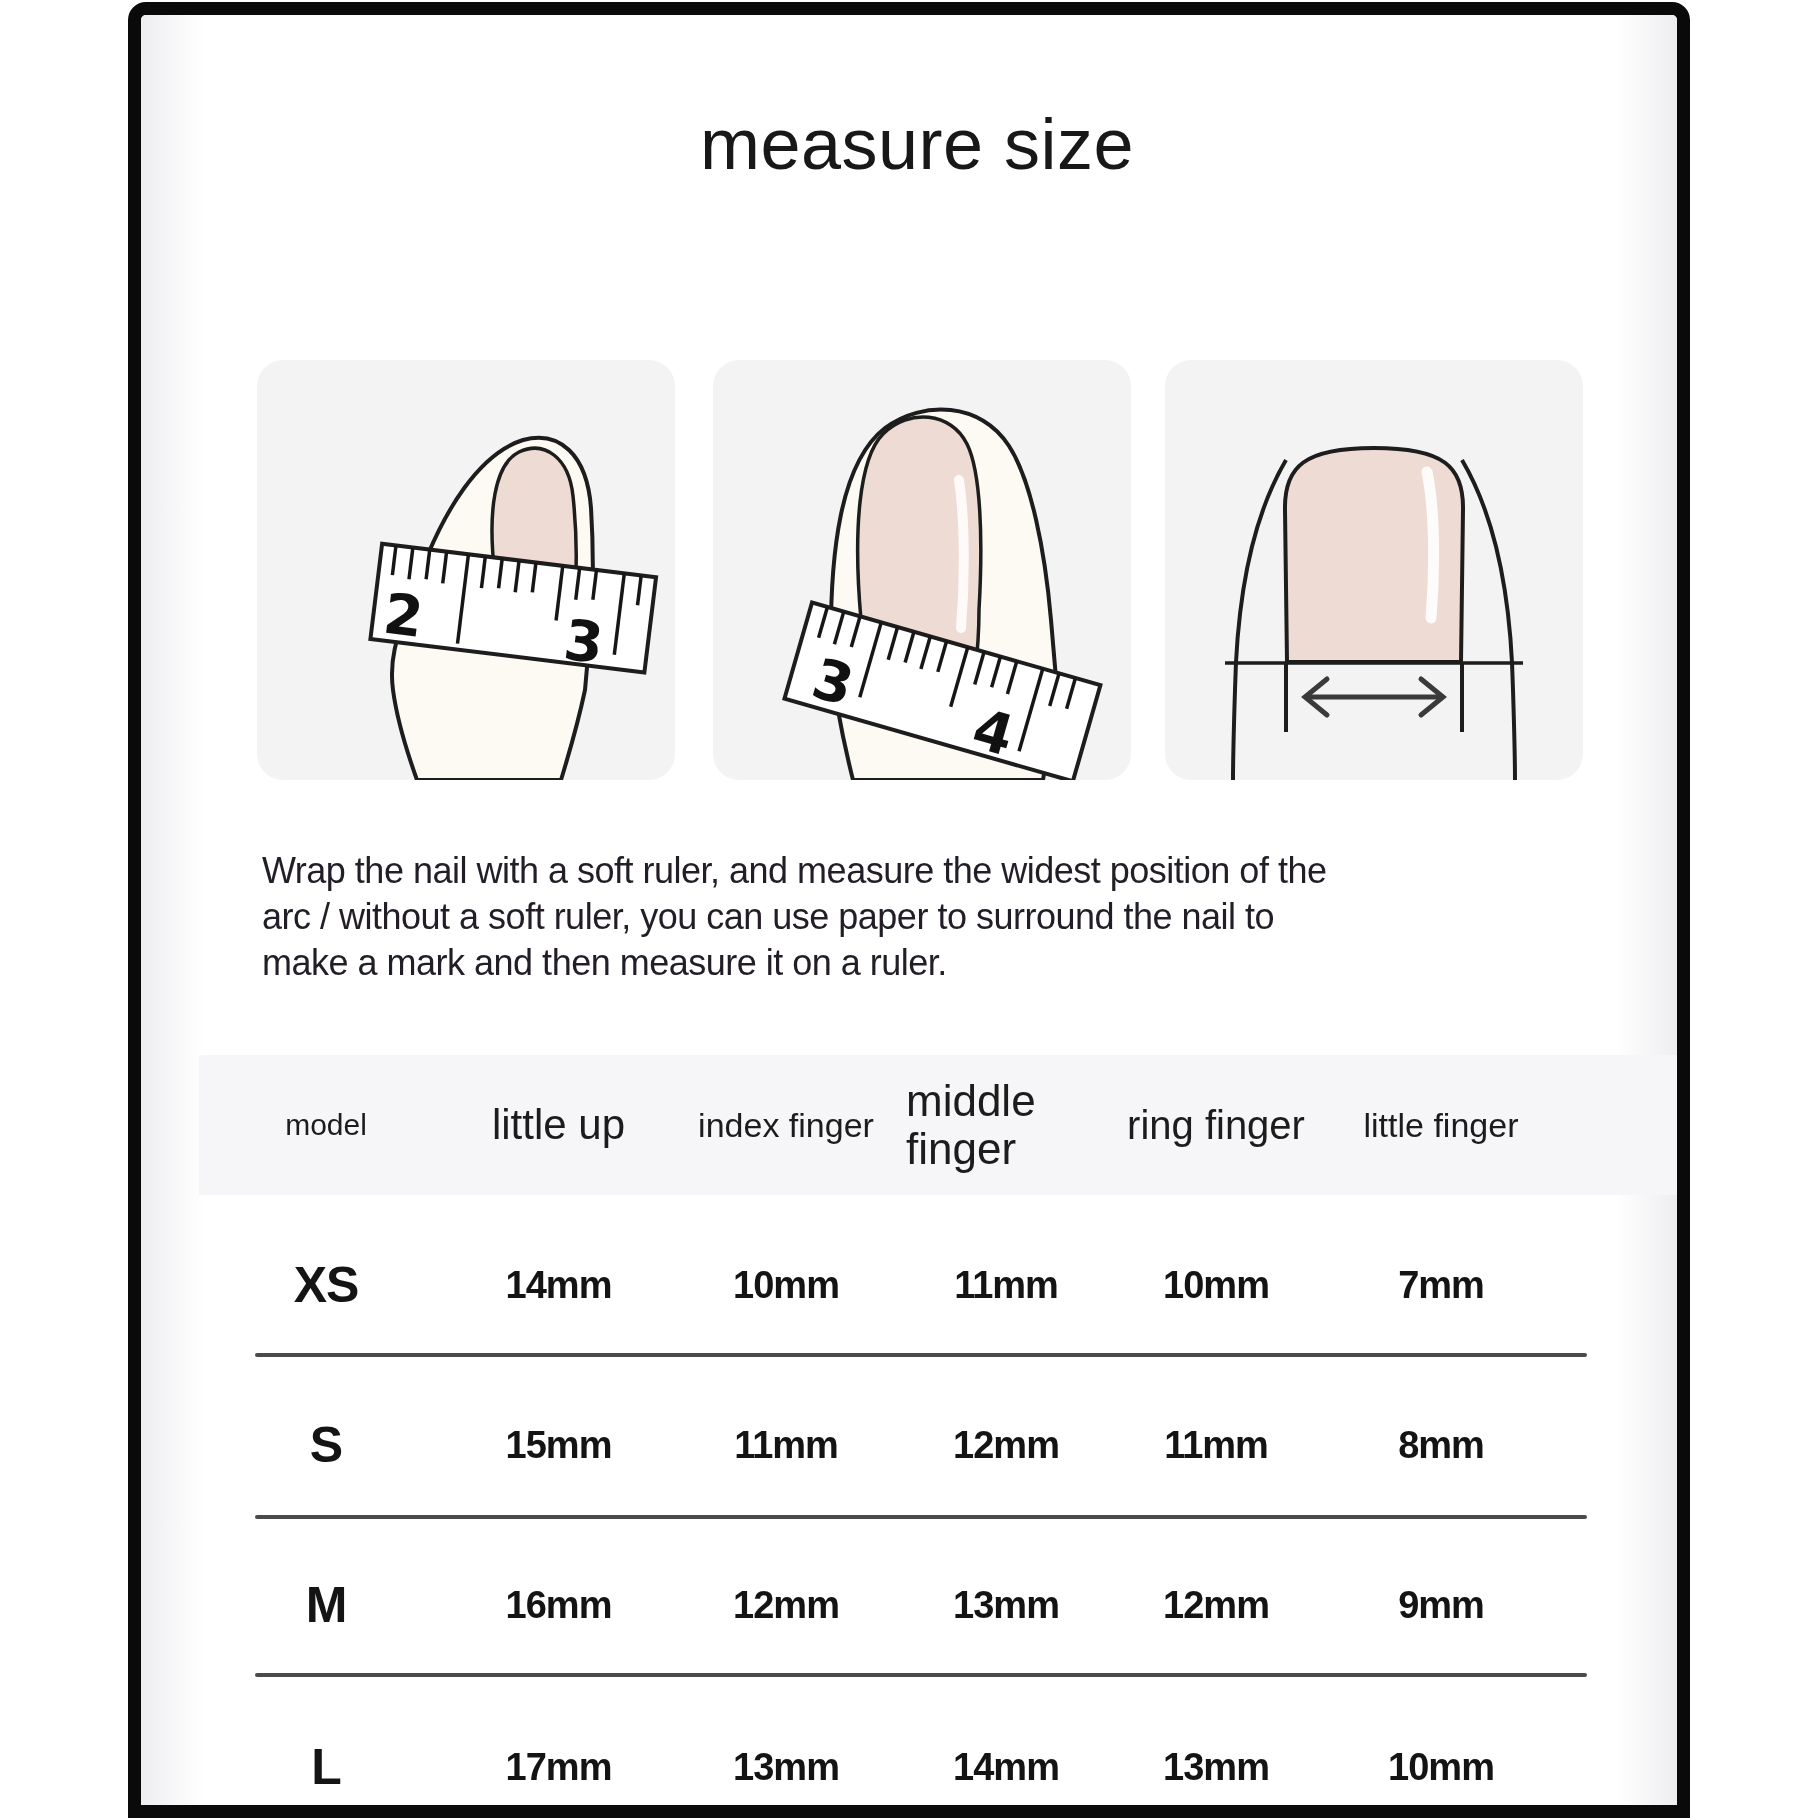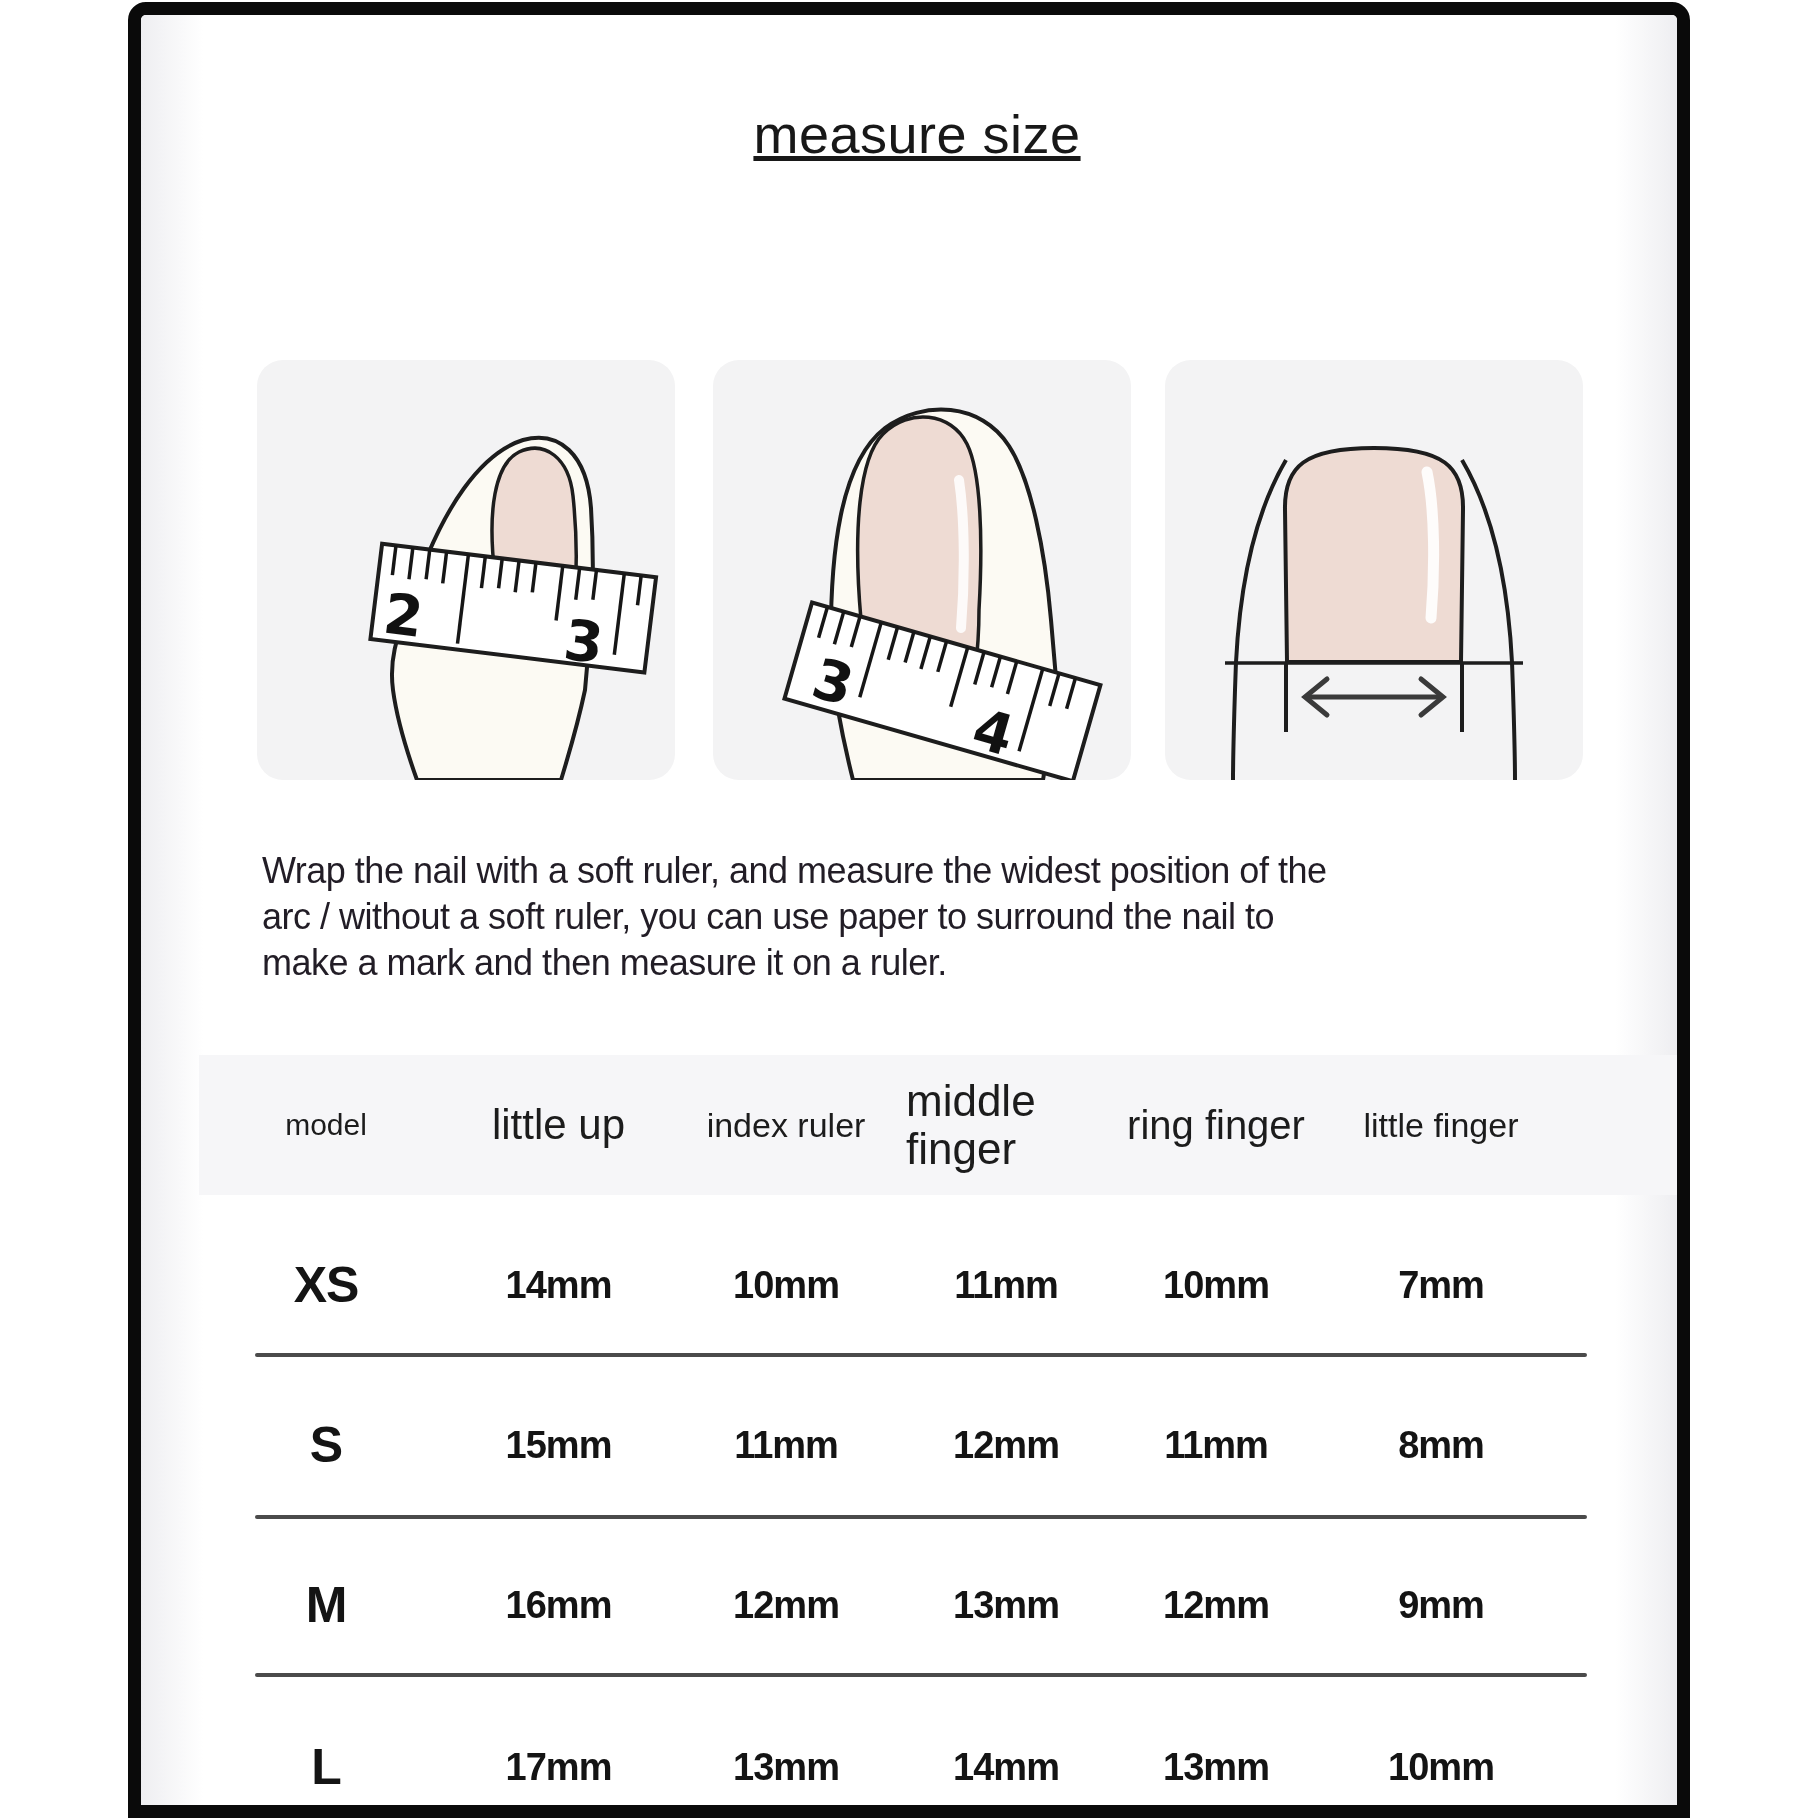--- a/index.html
+++ b/index.html
@@ -13,23 +13,22 @@
     position:absolute;left:128px;top:2px;width:1562px;height:1816px;
     box-sizing:border-box;border:13px solid #0a0a0a;
     border-radius:18px 18px 0 0;background:#ffffff;overflow:hidden;
   }
   .edge-strip{position:absolute;top:0;bottom:0;width:62px;pointer-events:none;}
   .edge-strip.left{left:0;background:linear-gradient(90deg,#eeeef1,rgba(255,255,255,0));}
   .edge-strip.right{right:0;background:linear-gradient(270deg,#eeeef1,rgba(255,255,255,0));}
 
   .title{
     position:absolute;left:16px;right:0;top:88px;margin:0;
-    text-align:center;font-size:54px;font-weight:normal;color:#181818;
+    text-align:center;font-size:72px;font-weight:normal;color:#181818;
     letter-spacing:0.5px;
-    text-decoration:underline;
   }
   .subtitle{
     position:absolute;left:455px;top:219px;margin:0;width:640px;
     font-size:27px;line-height:33px;color:#2b2b2b;white-space:pre-line;
   }
 
   .panel{
     position:absolute;top:345px;width:418px;height:420px;
     background:#f3f3f4;border-radius:26px;overflow:hidden;
   }
@@ -173,21 +172,21 @@
 
   <p class="desc">Wrap the nail with a soft ruler, and measure the widest position of the
 arc / without a soft ruler, you can use paper to surround the nail to
 make a mark and then measure it on a ruler.</p>
 
   <div class="header-band"></div>
 
   <div class="tgrid thead">
     <span class="h-model">model</span>
     <span class="h-thumb">little up</span>
-    <span class="h-index">index ruler</span>
+    <span class="h-index">index finger</span>
     <span class="h-middle">middle finger</span>
     <span class="h-ring">ring finger</span>
     <span class="h-little">little finger</span>
   </div>
 
   <div class="tgrid trow r-xs">
     <span class="rlabel">XS</span>
     <span class="rval">14mm</span>
     <span class="rval">10mm</span>
     <span class="rval">11mm</span>

